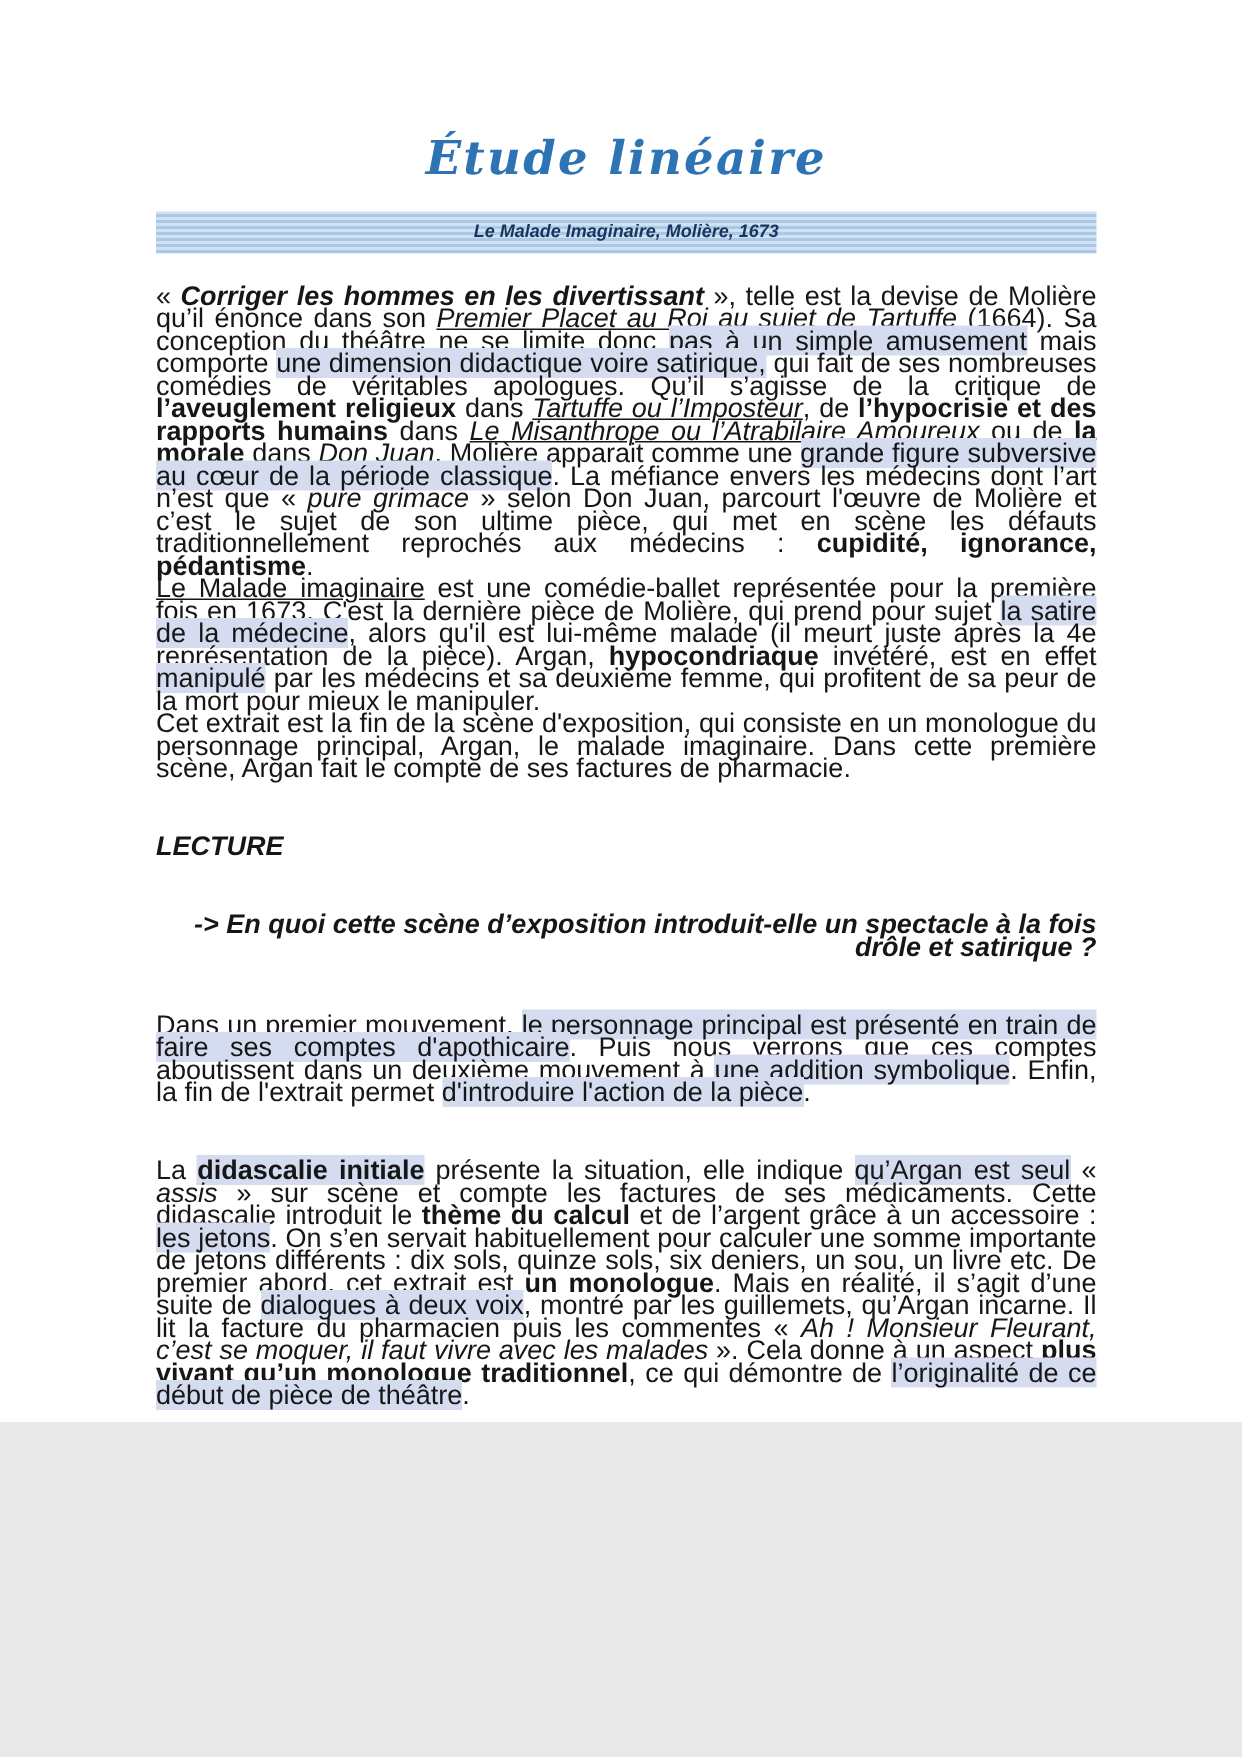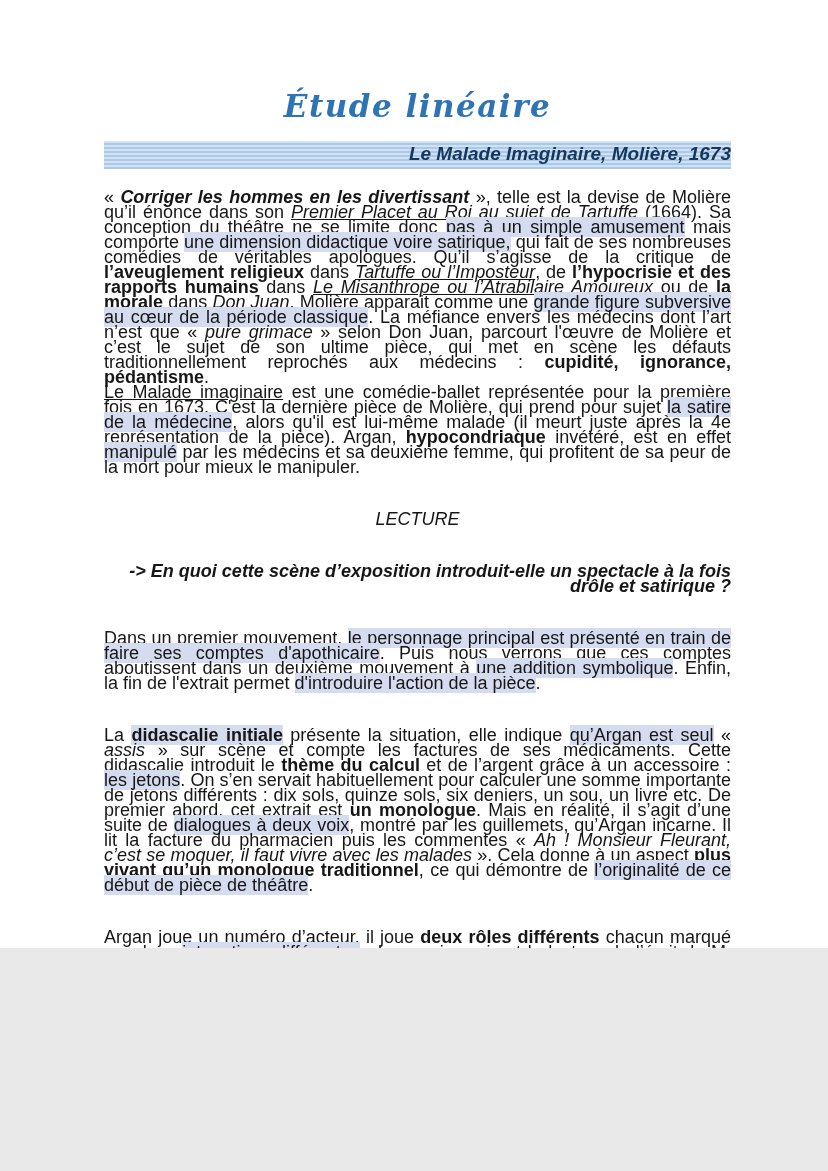--- a/index.html
+++ b/index.html
@@ -23,45 +23,45 @@
     font-style: italic;
     font-weight: bold;
     font-size: 31px;
     letter-spacing: 1.5px;
     color: var(--title-blue, #2e74b5);
   }
 
   .header-box {
     margin-top: 17px;
     padding: 3px 0 4px 0;
-    text-align: right;
+    text-align: center;
     font-weight: bold;
     font-style: italic;
-    font-size: 19px;
+    font-size: 12px;
     line-height: 20.5px;
     color: var(--header-text, #17365d);
     background: repeating-linear-gradient(180deg,
       #cfe1f2 0px, #cfe1f2 2px,
       #abc9e6 2px, #abc9e6 4px);
   }
 
   .body-text { margin-top: 21px; }
 
   .para {
     font-size: 18px;
     line-height: 15px;
     text-align: justify;
   }
 
   .gap { margin-top: 37px; }
 
   .heading-lecture {
-    font-weight: normal;
+    font-weight: bold;
     font-style: italic;
-    text-align: center;
+    text-align: left;
   }
 
   .problem {
     font-weight: bold;
     font-style: italic;
     text-align: right;
   }
 
   
   .f-b { font-weight: bold; }
@@ -79,20 +79,21 @@
   <div class="header-box">
     <div class="hb-line">Le Malade Imaginaire, Molière, 1673</div>
   </div>
 
   <div class="body-text">
 
     <p class="para"><span>« </span><span class="f-b f-i">Corriger les hommes en les divertissant</span><span> », telle est la devise de Molière qu’il énonce dans son </span><span class="f-i f-u">Premier Placet au Roi au sujet de Tartuffe</span><span> (1664). Sa conception du théâtre ne se limite donc </span><span class="f-h">pas à un simple amusement</span><span> mais comporte </span><span class="f-h">une dimension didactique voire satirique,</span><span> qui fait de ses nombreuses comédies de véritables apologues. Qu’il s’agisse de la critique de </span><span class="f-b">l’aveuglement religieux</span><span> dans </span><span class="f-i f-u">Tartuffe ou l’Imposteur</span><span>, de </span><span class="f-b">l’hypocrisie et des rapports humains</span><span> dans </span><span class="f-i f-u">Le Misanthrope ou l’Atrabilaire Amoureux</span><span> ou de </span><span class="f-b">la morale</span><span> dans </span><span class="f-i f-u">Don Juan</span><span>, Molière apparait comme une </span><span class="f-h">grande figure subversive au cœur de la période classique</span><span>. La méfiance envers les médecins dont l’art n’est que « </span><span class="f-i">pure grimace</span><span> » selon Don Juan, parcourt l'œuvre de Molière et c’est le sujet de son ultime pièce, qui met en scène les défauts traditionnellement reprochés aux médecins : </span><span class="f-b">cupidité, ignorance, pédantisme</span><span>.</span></p>
 
     <p class="para"><span class="f-u">Le Malade imaginaire</span><span> est une comédie-ballet représentée pour la première fois en 1673. C'est la dernière pièce de Molière, qui prend pour sujet </span><span class="f-h">la satire de la médecine</span><span>, alors qu'il est lui-même malade (il meurt juste après la 4e représentation de la pièce). Argan, </span><span class="f-b">hypocondriaque</span><span> invétéré, est en effet </span><span class="f-h">manipulé</span><span> par les médecins et sa deuxième femme, qui profitent de sa peur de la mort pour mieux le manipuler.</span></p>
 
+    <p class="para"><span>Cet extrait est la fin de la scène d'exposition, qui consiste en un monologue du personnage principal, Argan, le malade imaginaire. Dans cette première scène, Argan fait le compte de ses factures de pharmacie.</span></p>
 
     <p class="para heading-lecture gap">LECTURE</p>
 
     <p class="para problem gap">-&gt; En quoi cette scène d’exposition introduit-elle un spectacle à la fois drôle et satirique ?</p>
 
     <p class="para gap"><span>Dans un premier mouvement, </span><span class="f-h">le personnage principal est présenté en train de faire ses comptes d'apothicaire</span><span>. Puis nous verrons que ces comptes aboutissent dans un deuxième mouvement à </span><span class="f-h">une addition symbolique</span><span>. Enfin, la fin de l'extrait permet </span><span class="f-h">d'introduire l'action de la pièce</span><span>.</span></p>
 
     <p class="para gap"><span>La </span><span class="f-b f-h">didascalie initiale</span><span> présente la situation, elle indique </span><span class="f-h">qu’Argan est seul</span><span> « </span><span class="f-i">assis</span><span> » sur scène et compte les factures de ses médicaments. Cette didascalie introduit le </span><span class="f-b">thème du calcul</span><span> et de l’argent grâce à un accessoire : </span><span class="f-h">les jetons</span><span>. On s’en servait habituellement pour calculer une somme importante de jetons différents : dix sols, quinze sols, six deniers, un sou, un livre etc. De premier abord, cet extrait est </span><span class="f-b">un monologue</span><span>. Mais en réalité, il s’agit d’une suite de </span><span class="f-h">dialogues à deux voix</span><span>, montré par les guillemets, qu’Argan incarne. Il lit la facture du pharmacien puis les commentes « </span><span class="f-i">Ah ! Monsieur Fleurant, c’est se moquer, il faut vivre avec les malades</span><span> ». Cela donne à un aspect </span><span class="f-b">plus vivant qu’un monologue traditionnel</span><span>, ce qui démontre de </span><span class="f-h">l’originalité de ce début de pièce de théâtre</span><span>.</span></p>
 
     <p class="para gap"><span>Argan joue un numéro d’acteur, il joue </span><span class="f-b">deux rôles différents</span><span> chacun marqué par deux </span><span class="f-h">intonations différentes</span><span> : le premier qui est la lecture de l’écrit de M. Fleurant dont il fait l’éloge du produit avec des termes mélioratif « bonne » et « corroborative ». Le second rôle est lui-même, marqué par la surprise que l’on voit par </span></p>

